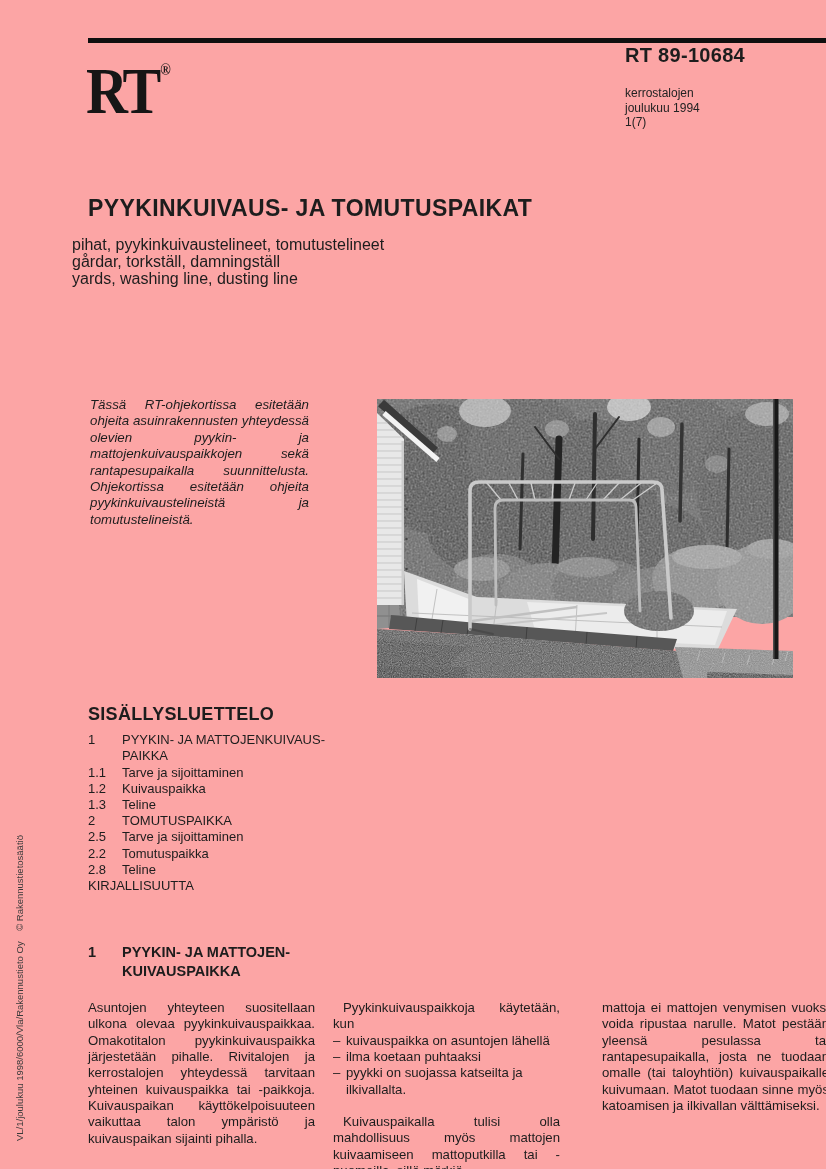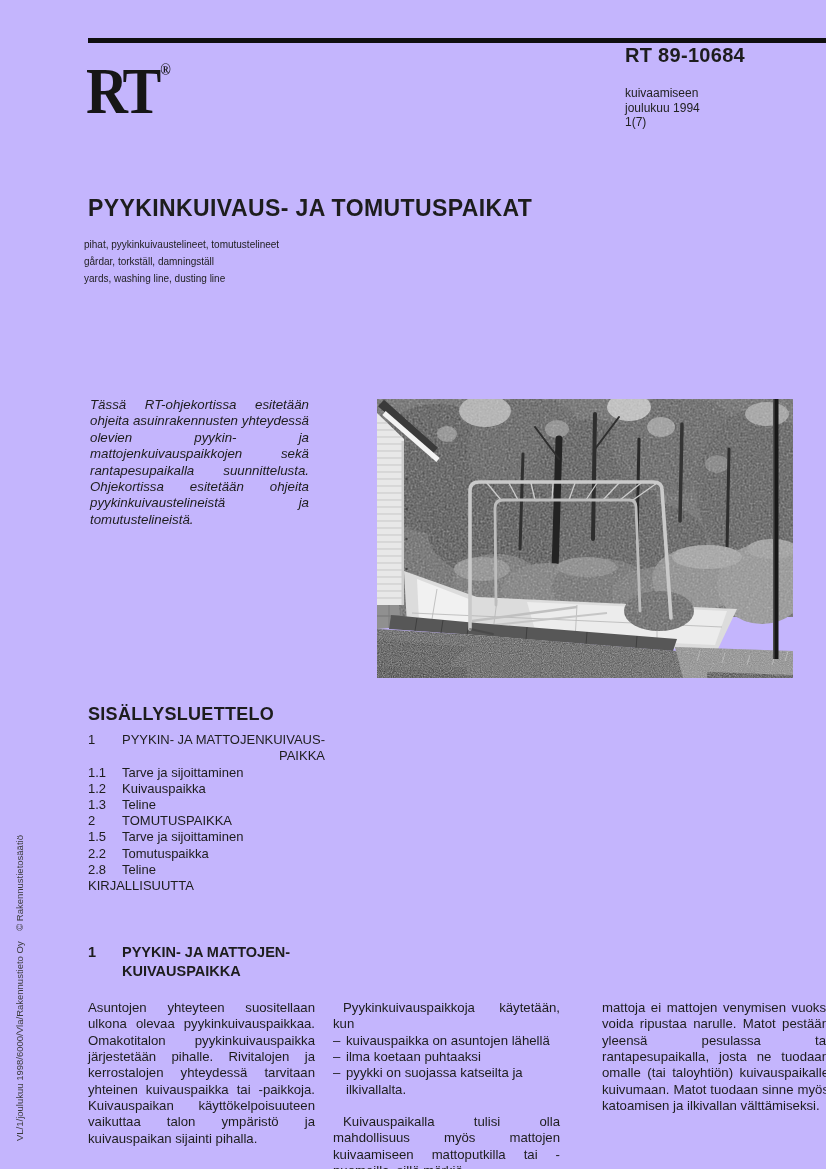--- a/index.html
+++ b/index.html
@@ -1,35 +1,35 @@
 <!DOCTYPE html>
 <html><head>
 <meta charset="utf-8">
 <style>
   html,body{margin:0;padding:0;background:#ffffff;}
-  .page{position:relative;width:826px;height:1169px;background:#c4b5fd;overflow:hidden;
+  .page{position:relative;width:826px;height:1169px;background:#fca5a5;overflow:hidden;
         font-family:"Liberation Sans",sans-serif;color:#1d1d1d;}
   .abs{position:absolute;}
   .top-rule{left:88px;top:38px;width:738px;height:5px;background:#0f0f0f;}
   .logo{left:86px;top:40px;font-family:"Liberation Serif",serif;font-weight:bold;
         font-size:66px;line-height:60px;letter-spacing:-4px;color:#161616;
         transform:scaleX(.88);transform-origin:left top;}
   .logo sup{font-size:16px;letter-spacing:0;vertical-align:38px;margin-left:3px;}
   .doc-number{left:625px;top:44px;font-size:20px;font-weight:bold;letter-spacing:.3px;}
   .doc-meta{left:625px;top:86px;font-size:12px;line-height:14.6px;color:#222;}
   .title{left:88px;top:195px;font-size:23px;font-weight:bold;letter-spacing:.4px;}
-  .keywords{left:84px;top:236px;font-size:10px;line-height:17px;}
+  .keywords{left:72px;top:236px;font-size:16px;line-height:17px;}
   .abstract{left:90px;top:397px;width:219px;font-size:13.3px;line-height:16.4px;
             font-style:italic;text-align:justify;}
   .photo{left:377px;top:399px;width:416px;height:279px;}
   .toc{left:88px;top:706px;width:260px;font-size:13px;line-height:16.2px;}
   .toc-heading{font-size:18px;font-weight:bold;letter-spacing:.3px;margin-bottom:10px;}
   .toc-row{display:flex;}
   .toc-num{width:34px;flex:0 0 34px;}
-  .toc-label{white-space:pre-line;text-align:right;}
+  .toc-label{white-space:pre-line;}
   .imprint{left:14px;top:1141px;transform:rotate(-90deg);transform-origin:0 0;
            font-size:9.5px;color:#3a3a3a;white-space:pre;width:max-content;}
   .section-heading{left:88px;top:943px;display:flex;font-size:14.5px;font-weight:bold;line-height:19px;}
   .section-num{width:34px;flex:0 0 34px;}
   .col{position:absolute;top:1000px;width:227px;font-size:13.2px;line-height:16.35px;text-align:justify;}
   .col1{left:88px;} .col2{left:333px;} .col3{left:578px;margin-left:24px;}
   .indent{text-indent:10px;}
   .bullet{position:relative;padding-left:13px;text-align:left;}
   .bullet .dash{position:absolute;left:0;top:0;}
   .spacer{height:16px;}
@@ -38,21 +38,21 @@
 <body>
 
 <div class="page">
 
   <div class="abs top-rule"></div>
 
   <div class="abs logo"><span>RT</span><sup>®</sup></div>
 
   <div class="abs doc-number">RT 89-10684</div>
   <div class="abs doc-meta">
-    <div>kuivaamiseen</div>
+    <div>kerrostalojen</div>
     <div>joulukuu 1994</div>
     <div>1(7)</div>
   </div>
 
   <div class="abs title">PYYKINKUIVAUS- JA TOMUTUSPAIKAT</div>
 
   <div class="abs keywords">
     <div>pihat, pyykinkuivaustelineet, tomutustelineet</div>
     <div>gårdar, torkställ, damningställ</div>
     <div>yards, washing line, dusting line</div>
@@ -238,21 +238,21 @@
     </div>
     <div class="toc-row">
       <span class="toc-num">1.3</span>
       <span class="toc-label">Teline</span>
     </div>
     <div class="toc-row">
       <span class="toc-num">2</span>
       <span class="toc-label">TOMUTUSPAIKKA</span>
     </div>
     <div class="toc-row">
-      <span class="toc-num">1.5</span>
+      <span class="toc-num">2.5</span>
       <span class="toc-label">Tarve ja sijoittaminen</span>
     </div>
     <div class="toc-row">
       <span class="toc-num">2.2</span>
       <span class="toc-label">Tomutuspaikka</span>
     </div>
     <div class="toc-row">
       <span class="toc-num">2.8</span>
       <span class="toc-label">Teline</span>
     </div>

